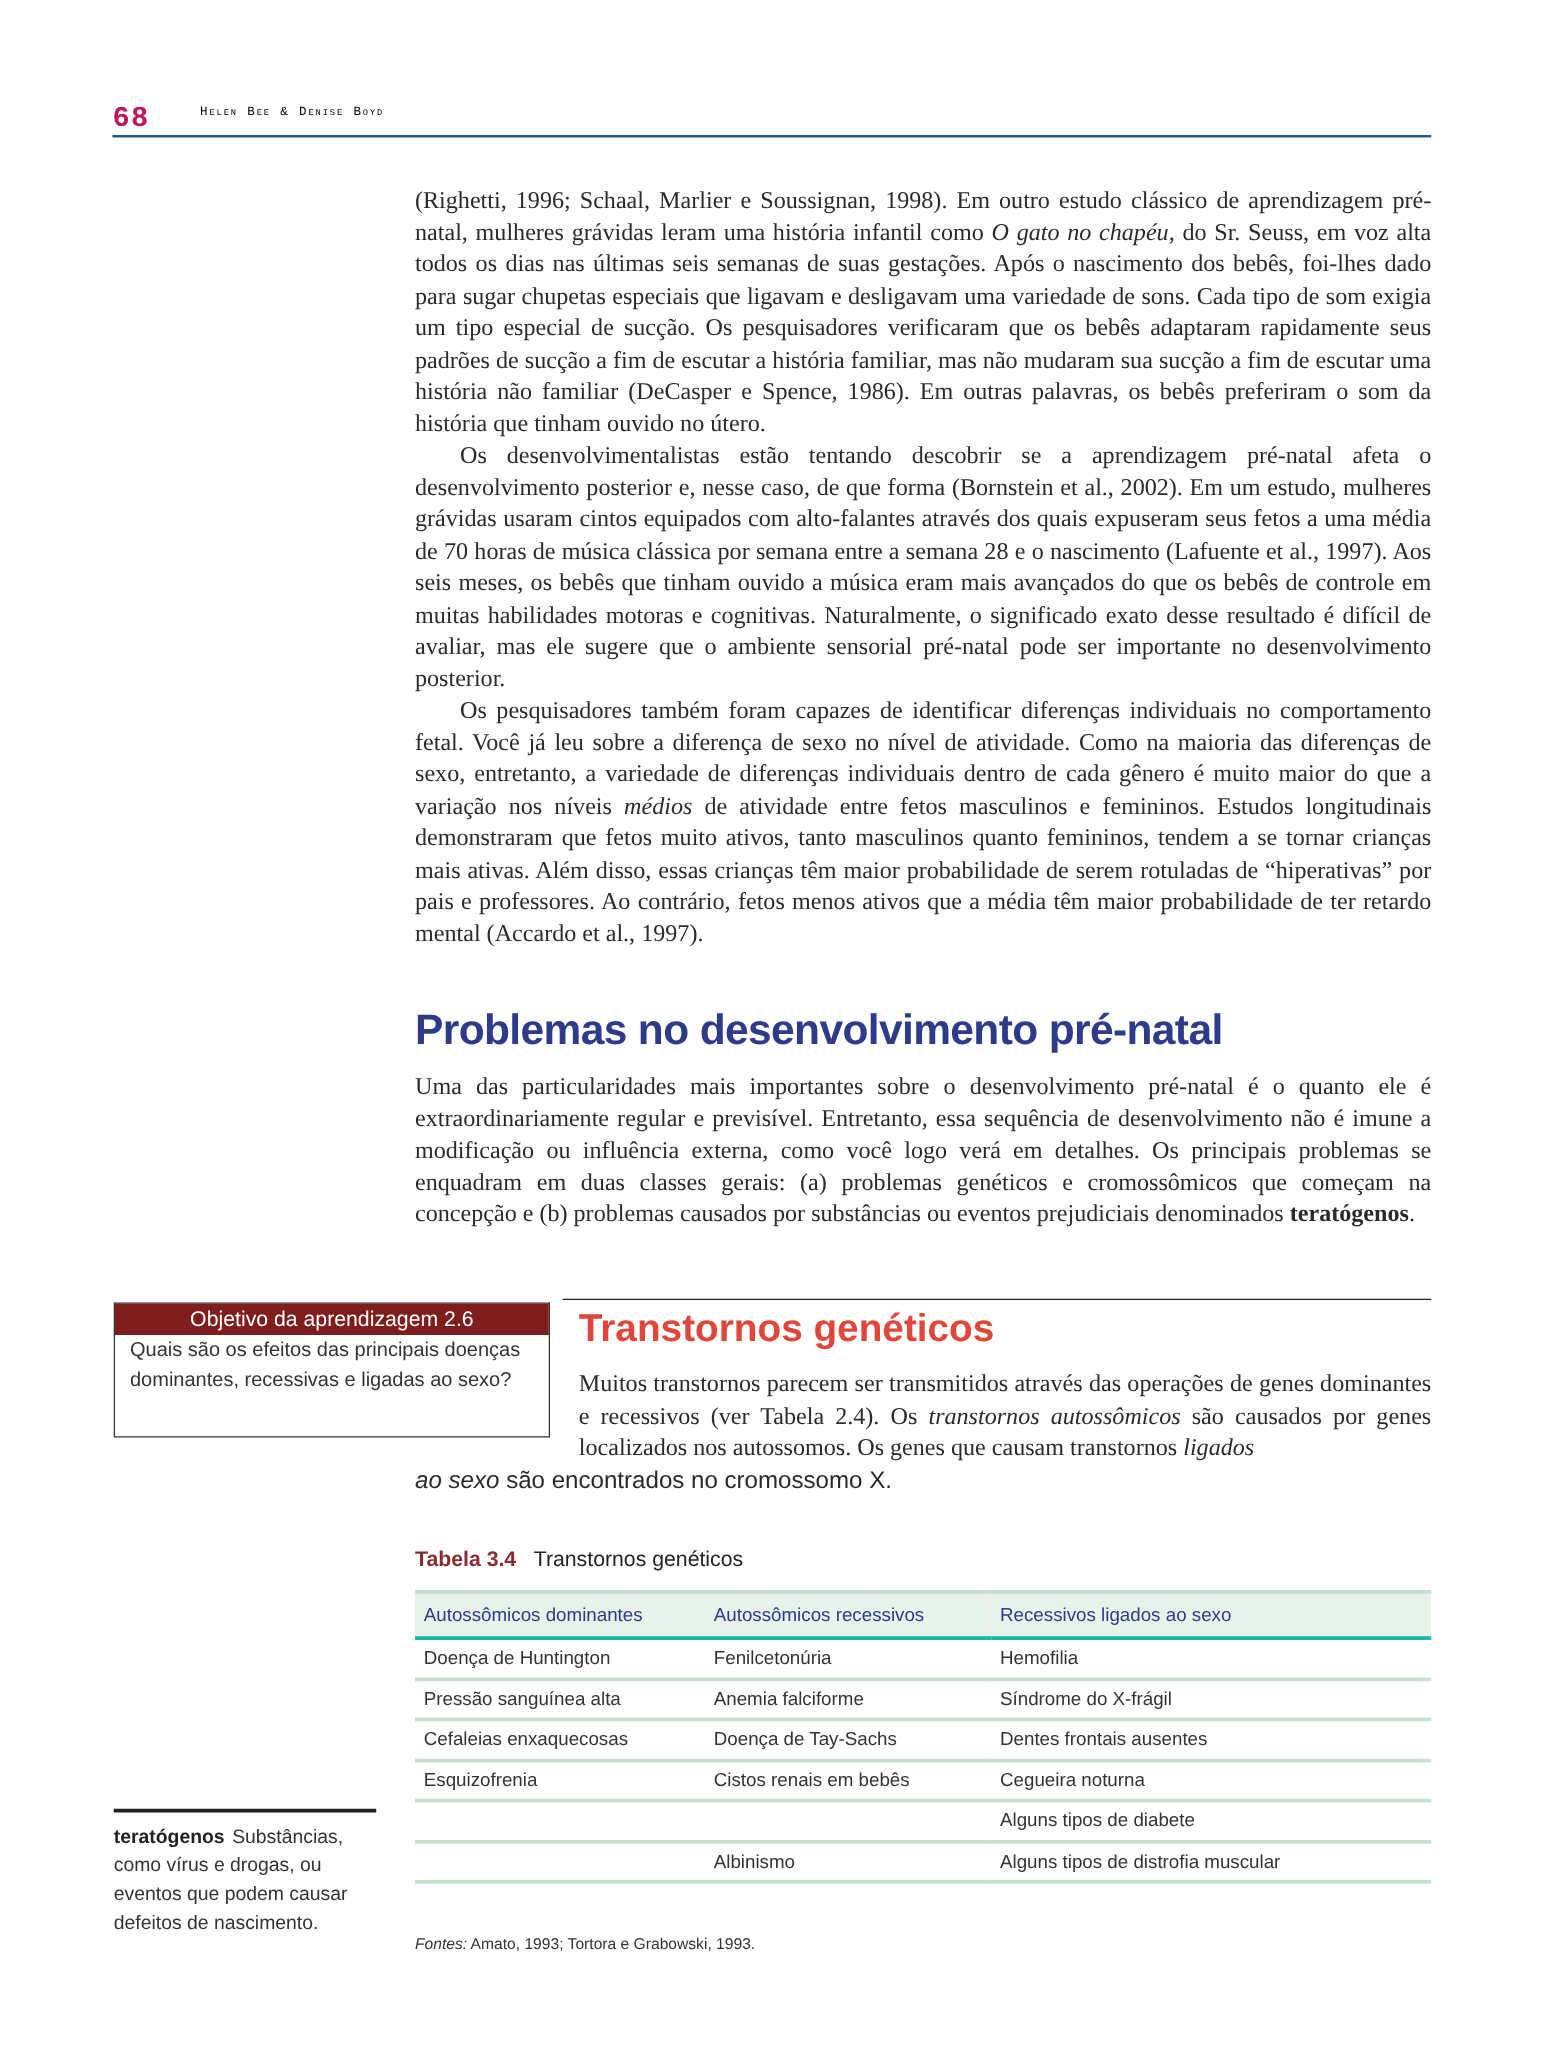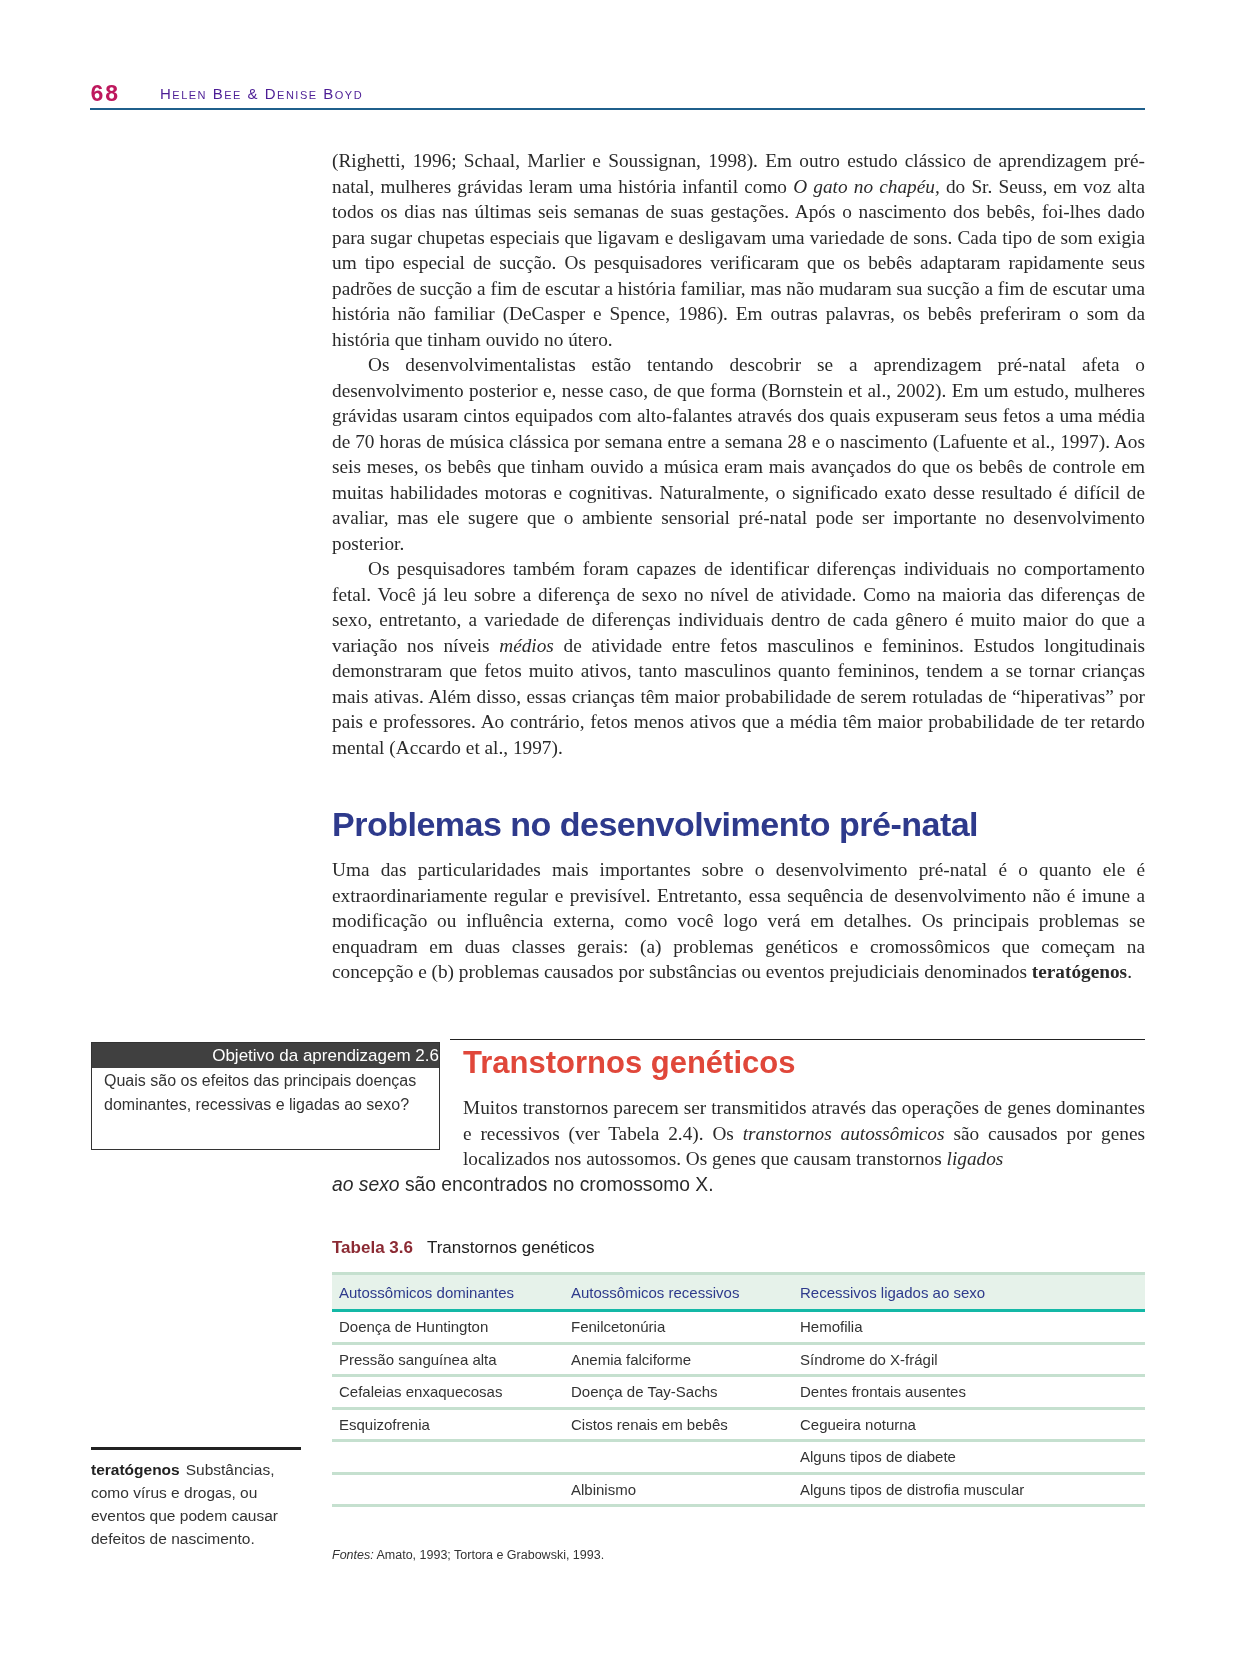--- a/index.html
+++ b/index.html
@@ -1,39 +1,39 @@
 <!DOCTYPE html>
 <html><head>
 <meta charset="utf-8">
 <style>
   html, body { margin: 0; padding: 0; background: #ffffff; }
   body { width: 1241px; height: 1654px; position: relative; overflow: hidden; }
 
   
   #running-header { position: absolute; left: 90px; top: 80px; width: 1055px; height: 28px; border-bottom: 2px solid #1f5f8b; }
   #page-number { position: absolute; left: 0; top: 2px; font-family: Liberation Mono, monospace; font-weight: bold; font-size: 23px; color: #be185d; letter-spacing: 1px; }
-  #running-title { position: absolute; left: 70px; top: 5px; font-family: Liberation Sans, sans-serif; font-size: 15px; color: #4c1d95; font-variant: small-caps; letter-spacing: 1.5px; }
+  #running-title { position: absolute; left: 70px; top: 5px; font-family: Liberation Mono, monospace; font-size: 10px; color: #000000; font-variant: small-caps; letter-spacing: 1.5px; }
 
   
   .main-col { position: absolute; left: 332px; width: 813px; font-family: "Liberation Serif", serif; font-size: 19.3px; line-height: 25.5px; color: #2a2a2a; text-align: justify; }
   .main-col p { margin: 0; }
   .indent { text-indent: 36px; }
   .main-col em { font-style: italic; }
 
   #body-block-1 { top: 148px; }
 
   #section-heading { position: absolute; left: 332px; top: 805px; font-family: "Liberation Sans", sans-serif; font-weight: bold; font-size: 34px; color: #2e3a8c; letter-spacing: -0.5px; margin: 0; }
   #body-block-2 { top: 857px; }
 
   
   #subsection-rule { position: absolute; left: 450px; top: 1039px; width: 695px; height: 0; border-top: 1.5px solid #222; }
 
   
   #objective-box { position: absolute; left: 91px; top: 1042px; width: 349px; height: 108px; border: 1px solid #333; box-sizing: border-box; }
-  #objective-title { background: #404040; color: #fff; font-family: "Liberation Sans", sans-serif; font-size: 17px; text-align: right; height: 25px; line-height: 25px; }
+  #objective-title { background: #7f1d1d; color: #fff; font-family: "Liberation Sans", sans-serif; font-size: 17px; text-align: center; height: 25px; line-height: 25px; }
   #objective-question { font-family: "Liberation Sans", sans-serif; font-size: 16px; line-height: 24px; color: #333; padding: 1px 12px 0 12px; }
 
   #subsection-heading { position: absolute; left: 463px; top: 1045px; font-family: "Liberation Sans", sans-serif; font-size: 31px; color: #e0473a; margin: 0; }
   #body-block-3 { position: absolute; left: 463px; top: 1095px; width: 682px; font-family: "Liberation Serif", serif; font-size: 19.3px; line-height: 25.5px; color: #2a2a2a; text-align: justify; }
   #body-block-3-last { position: absolute; left: 332px; top: 1172px; width: 813px; font-family: Liberation Sans, sans-serif; font-size: 19.3px; line-height: 25.5px; color: #2a2a2a; }
   em { font-style: italic; }
 
   
   #table-caption { position: absolute; left: 332px; top: 1238px; font-family: "Liberation Sans", sans-serif; font-size: 17px; color: #222; }
   #table-label { color: #8b2a33; font-weight: bold; margin-right: 14px; }
@@ -86,21 +86,21 @@
 <h2 id="subsection-heading">Transtornos genéticos</h2>
 
 <div id="body-block-3">
   <span>Muitos transtornos parecem ser transmitidos através das operações de genes dominantes e recessivos (ver Tabela 2.4). Os </span><em>transtornos autossômicos</em><span> são causados por genes localizados nos autossomos. Os genes que causam transtornos </span><em>ligados</em>
 </div>
 <div id="body-block-3-last">
   <em>ao sexo</em><span> são encontrados no cromossomo X.</span>
 </div>
 
 <div id="table-caption">
-  <span id="table-label">Tabela 3.6</span><span>Transtornos genéticos</span>
+  <span id="table-label">Tabela 3.4</span><span>Transtornos genéticos</span>
 </div>
 
 <table id="genetic-table">
   <thead>
     <tr>
       <th class="c1">Autossômicos dominantes</th>
       <th class="c2">Autossômicos recessivos</th>
       <th>Recessivos ligados ao sexo</th>
     </tr>
   </thead>

